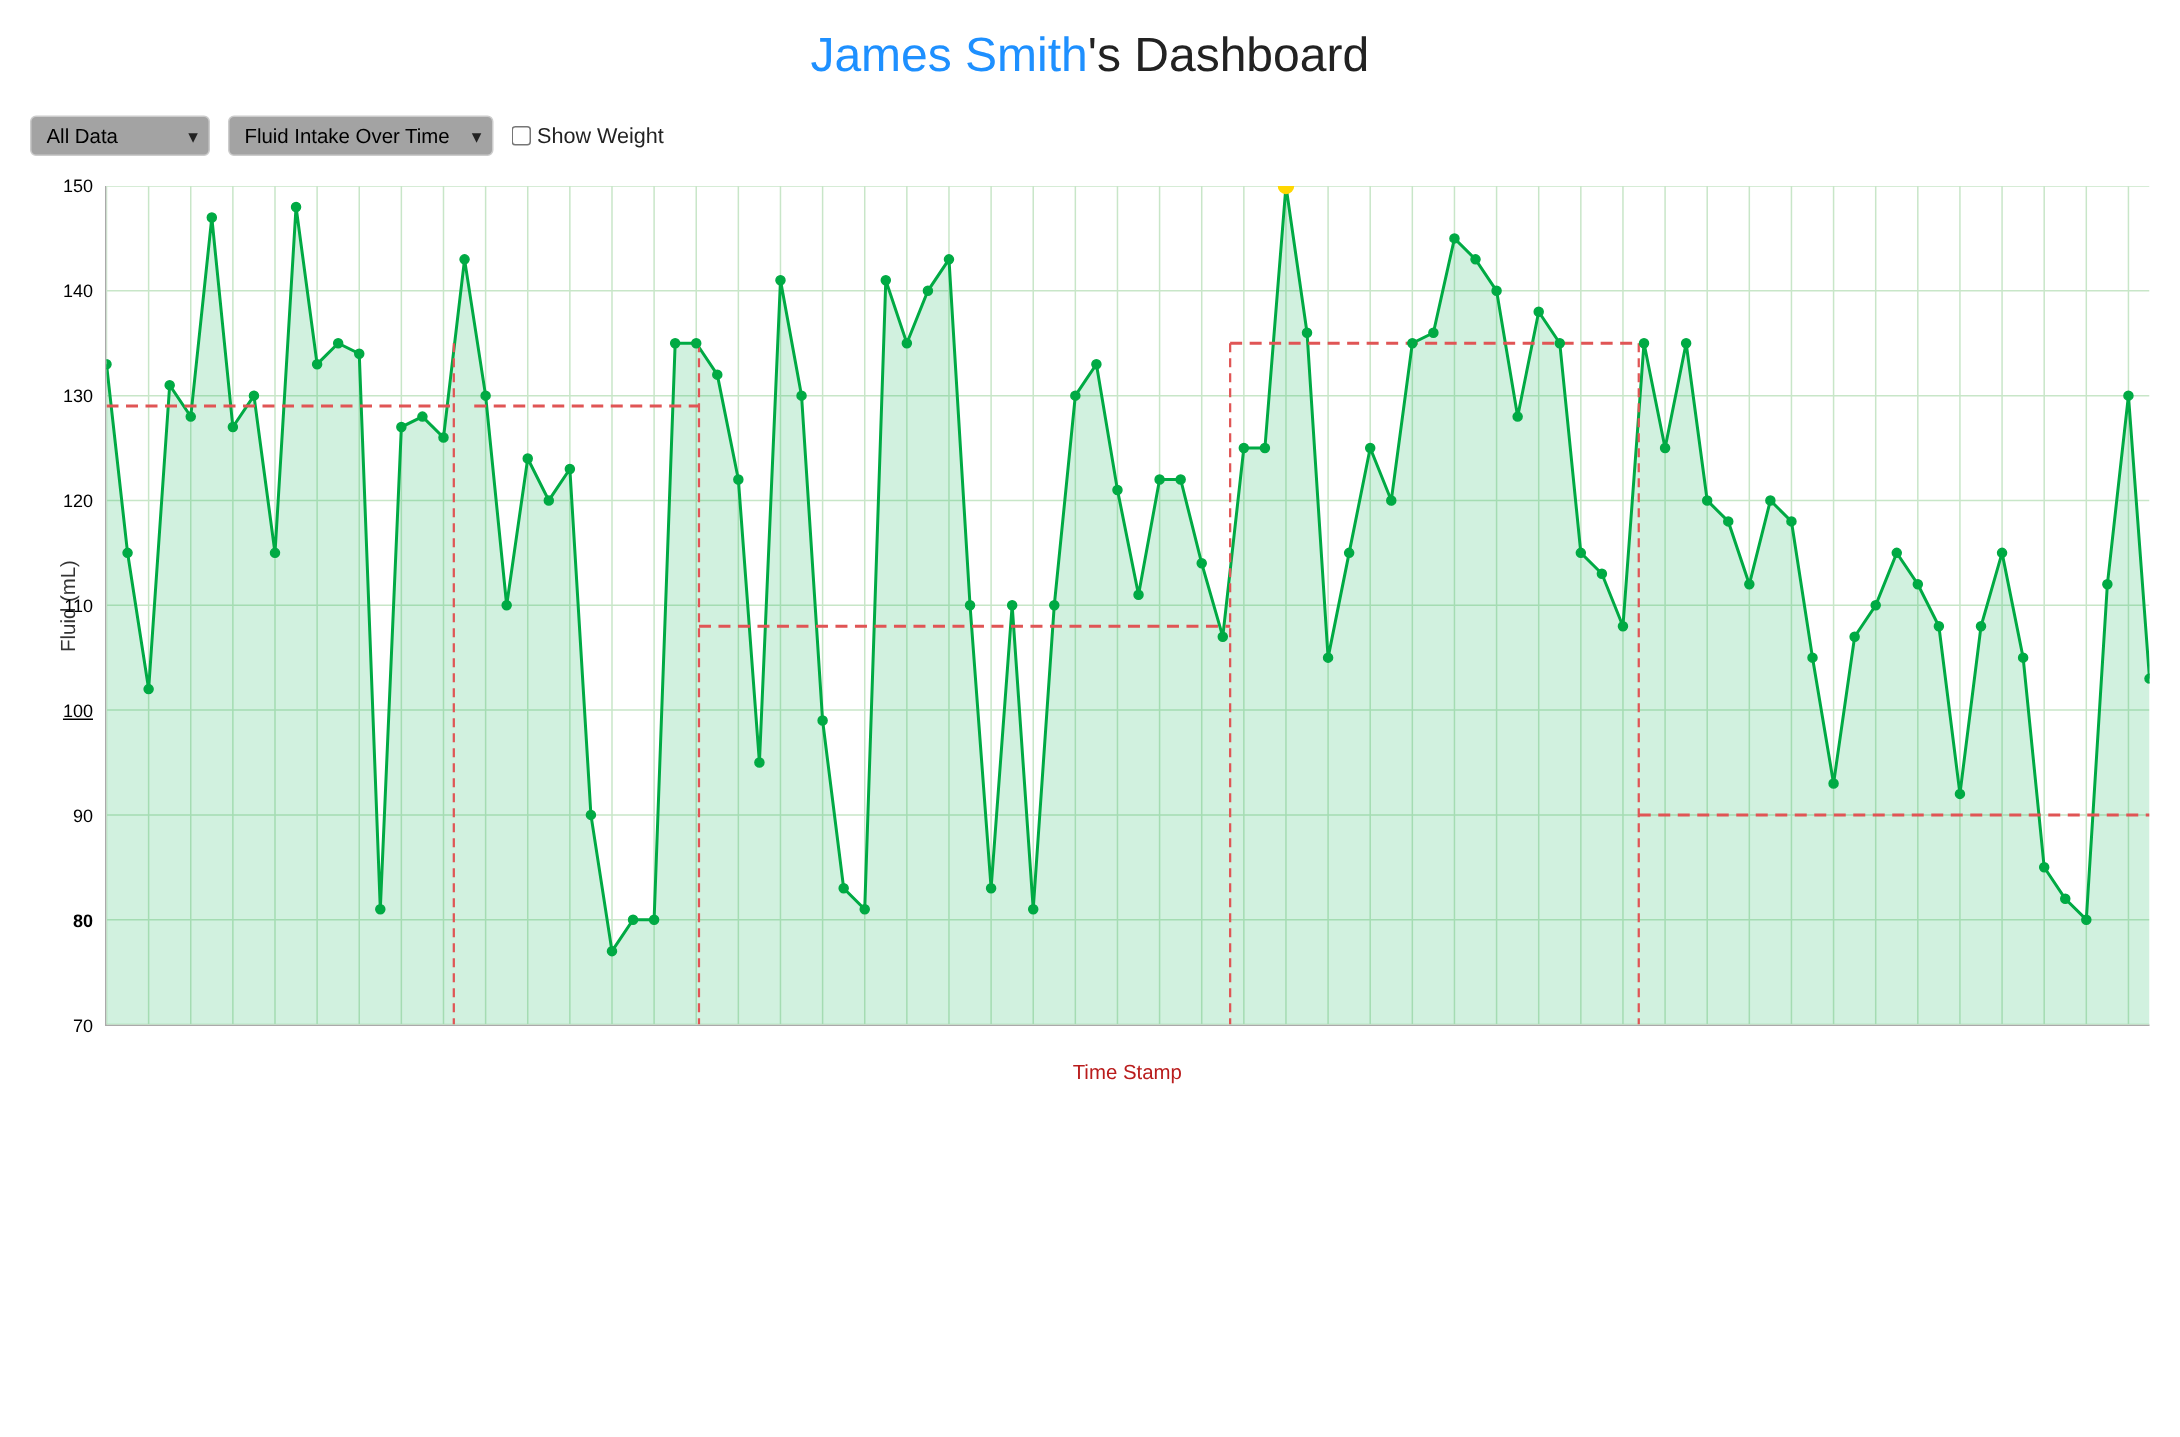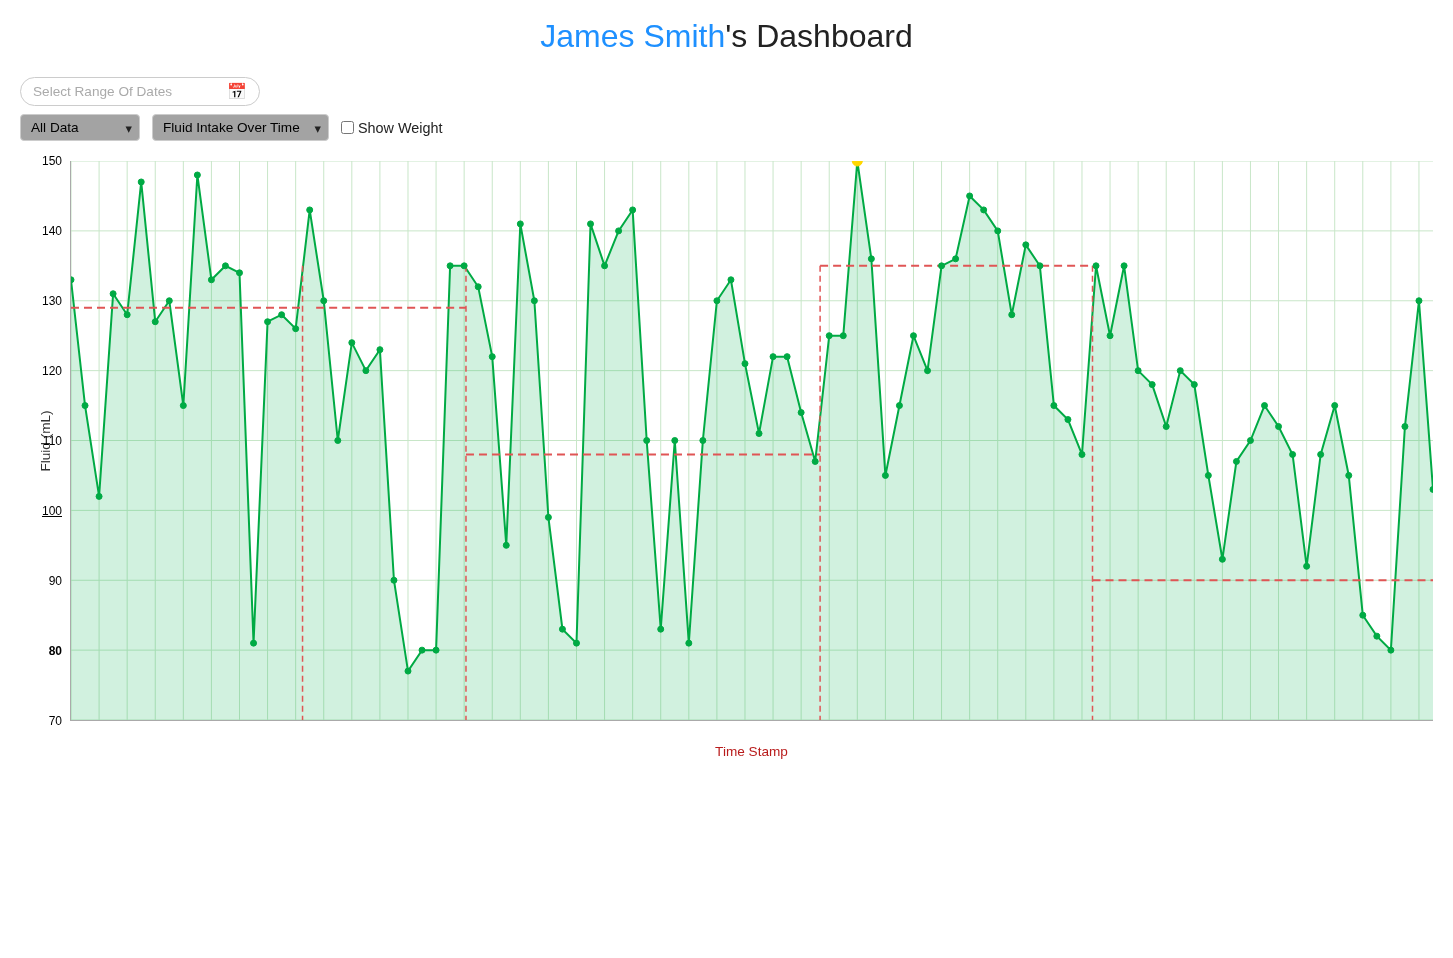--- a/index.html
+++ b/index.html
@@ -55,24 +55,20 @@
     }
   </style>
 </head>
 <body>
 
 <h1 class="page-title">
   <span class="name">James Smith</span><span>'s Dashboard</span>
 </h1>
 
 <div class="controls">
-  <div class="date-range-input">
-    <span>Select Range Of Dates</span>
-    <span class="cal-icon">📅</span>
-  </div>
   <div class="filter-row">
     <div class="select-wrapper">
       <select id="sel1"><option>All Data</option><option>Last 30 Days</option><option>Last 90 Days</option><option>Last Year</option></select>
     </div>
     <div class="select-wrapper">
       <select id="sel2"><option>Fluid Intake Over Time</option><option>Weight Over Time</option><option>Both</option></select>
     </div>
     <label class="checkbox-label">
       <input type="checkbox" style="">
       <span>Show Weight</span>

